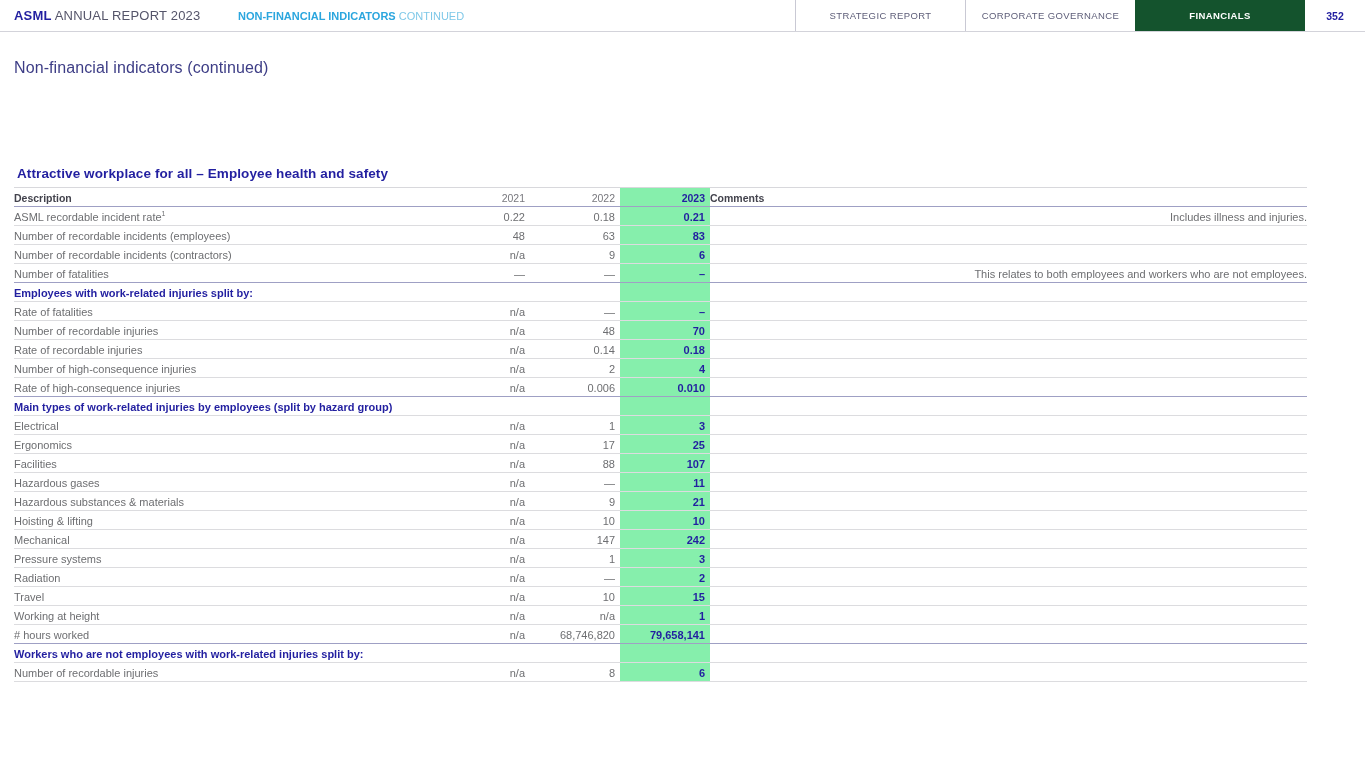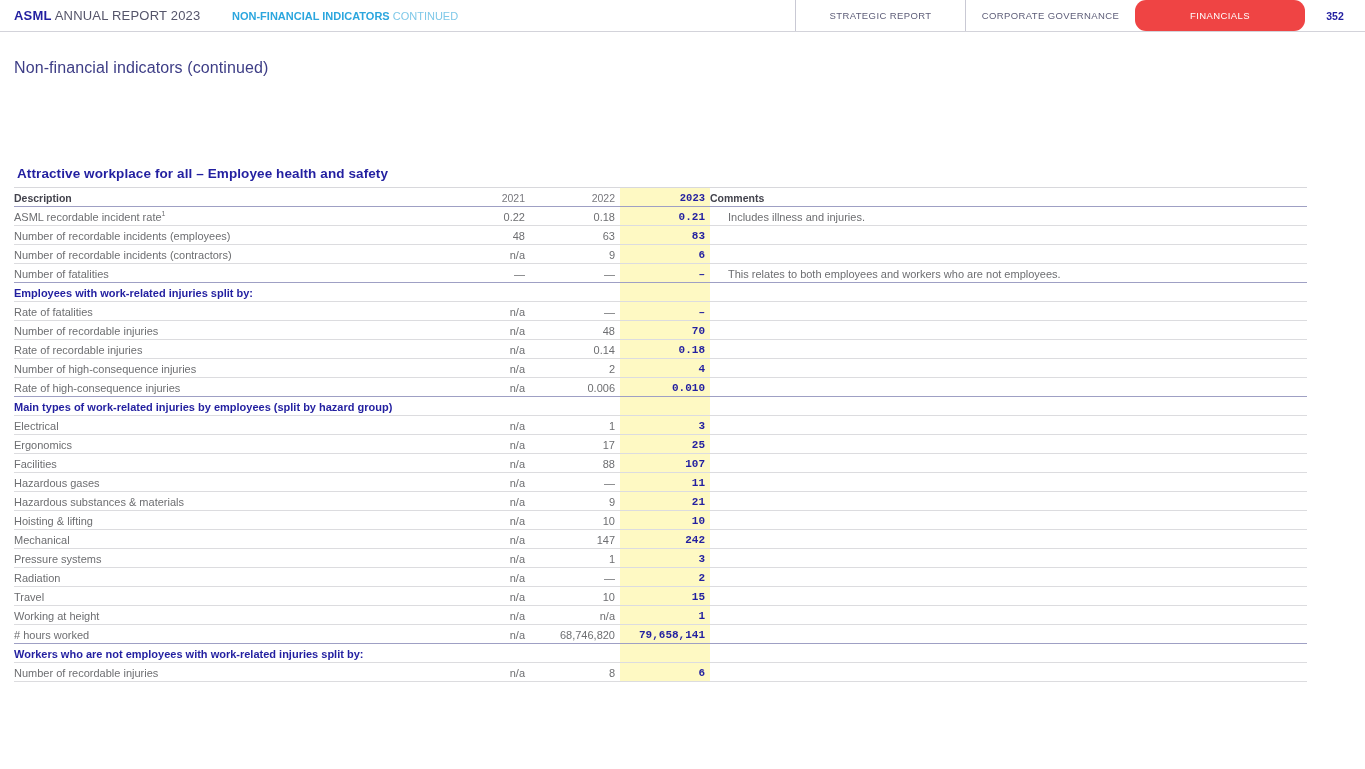--- a/index.html
+++ b/index.html
@@ -13,33 +13,33 @@
     display: flex; align-items: stretch;
     background: #ffffff;
   }
   .brand {
     display: flex; align-items: center;
     padding-left: 14px; font-size: 13px; letter-spacing: .2px;
     white-space: pre; color: #55556a;
   }
   .brand .b { font-weight: bold; color: #221fa0; }
   .hdr-section {
-    position: absolute; left: 232px; top: 0; height: 32px;
+    position: absolute; left: 238px; top: 0; height: 32px;
     display: flex; align-items: center; font-size: 11px; white-space: pre;
   }
   .hdr-section .b { font-weight: bold; color: #2ba6de; }
   .hdr-section .c { color: #7ec8e8; }
   .tabs { margin-left: auto; display: flex; align-items: stretch; }
   .tab {
     width: 170px; display: flex; align-items: center; justify-content: center;
     font-size: 9.5px; letter-spacing: .4px; color: #5d5d78;
     border-left: 1px solid #c9c9d4; cursor: pointer; background: #fff;
   }
   .tab.active {
-    background: #ef4444; color: #ffffff; font-weight: normal; border-left: none; border-radius: 11px;
+    background: #14532d; color: #ffffff; font-weight: bold; border-left: none;
   }
   .pagenum {
     width: 60px; display: flex; align-items: center; justify-content: center;
     font-size: 10.5px; font-weight: bold; color: #221fa0;
   }
 
   
   h1 {
     margin: 27px 0 0 14px;
     font-size: 16px; font-weight: 400; color: #3d3d86; letter-spacing: .1px;
@@ -65,23 +65,23 @@
     overflow: hidden; white-space: nowrap;
   }
   thead tr { border-bottom: 1px solid #9fa0c4; }
   tbody tr { border-bottom: 1px solid #dcdcdf; }
   tbody tr.dark-bottom { border-bottom: 1px solid #9fa0c4; }
 
   th.c-desc, th.c-comments { text-align: left; font-weight: bold; color: #43434d; font-size: 10.5px; }
   .c-num { text-align: right; padding-right: 5px; }
   th.c-num { color: #78787e; font-size: 10.5px; }
   th.c-2023 { font-weight: bold; color: #221fa0; }
-  .c-2023 { background: #fef9c3; font-family: Liberation Mono, monospace; }
+  .c-2023 { background: #86efac; }
   td.val-2023 { font-weight: bold; color: #221fa0; }
-  td.c-comments { padding-left: 18px; }
+  td.c-comments { padding-left: 18px; text-align: right; }
   td.section-label { font-weight: bold; color: #221fa0; }
   sup { font-size: 7px; vertical-align: super; line-height: 0; }
 </style>
 </head>
 <body>
 
 <header>
   <div class="brand"><span class="b">ASML</span><span class="r"> ANNUAL REPORT 2023</span></div>
   <div class="hdr-section"><span class="b">NON-FINANCIAL INDICATORS</span><span class="c"> CONTINUED</span></div>
   <nav class="tabs">

